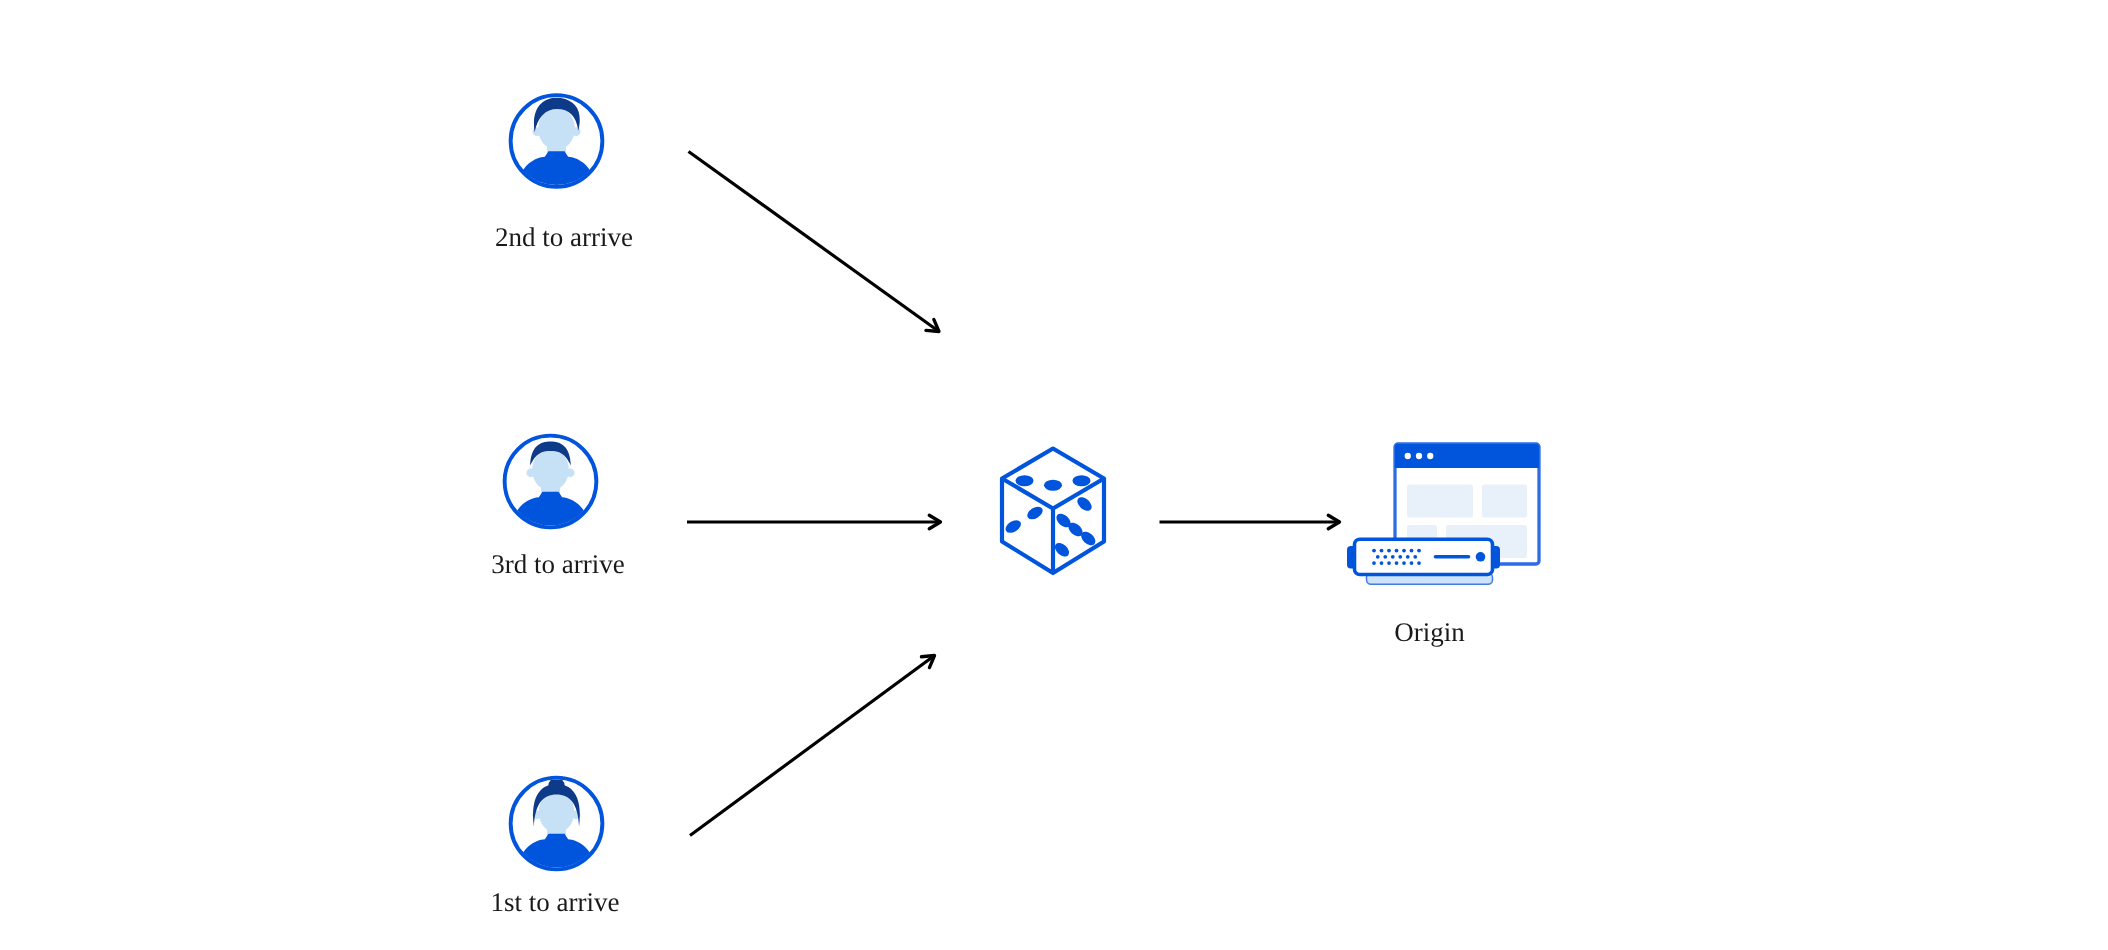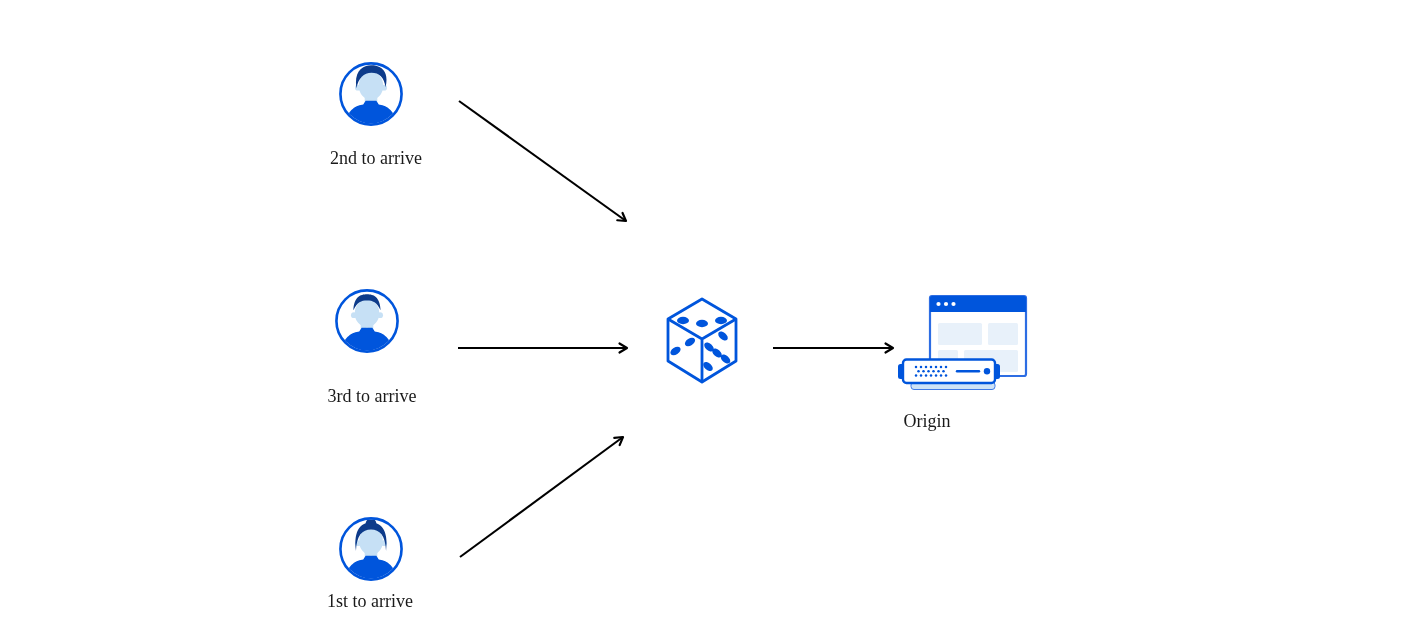--- a/index.html
+++ b/index.html
@@ -11,26 +11,26 @@
   .node{position:absolute;}
   .avatar{width:66px;height:66px;display:block;}
   .node-label{
     position:absolute;transform:translateX(-50%);
     font-size:18px;line-height:20px;color:var(--label-ink,#1a1a1a);
     white-space:nowrap;text-align:center;
   }
   .user-2nd-avatar{left:338px;top:30px;}
   .user-2nd-label{left:376px;top:117px;}
   .user-3rd-avatar{left:334px;top:257px;}
-  .user-3rd-label{left:372px;top:355px;}
+  .user-3rd-label{left:372px;top:335px;}
   .user-1st-avatar{left:338px;top:485px;}
   .user-1st-label{left:370px;top:560px;}
   .dice-node{left:664px;top:264px;width:76px;height:90px;}
   .origin-node{left:896px;top:262px;width:132px;height:100px;}
-  .origin-label{left:927px;top:380px;}
+  .origin-label{left:953px;top:380px;}
 </style>
 </head>
 <body>
 
 <div class="canvas">
 
   <svg class="arrows-layer" width="1405" height="633" viewBox="0 0 1405 633">
     <defs>
       <marker id="chev" markerUnits="userSpaceOnUse" markerWidth="16" markerHeight="16" refX="11" refY="7" orient="auto">
         <path d="M3.5,2.5 L11,7 L3.5,11.5" fill="none" stroke="var(--arrow-black,#000)" stroke-width="2.2" stroke-linecap="round" stroke-linejoin="round"></path>

